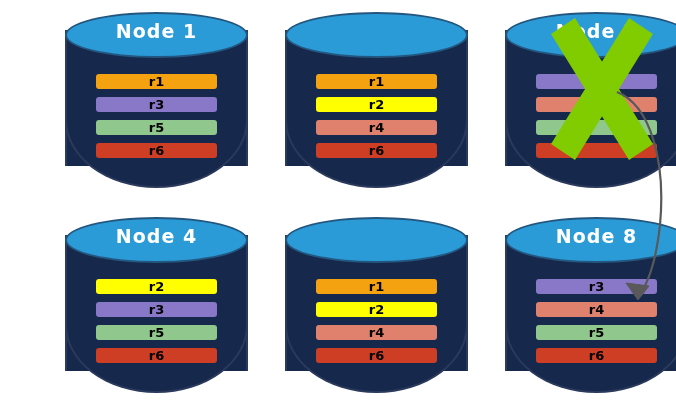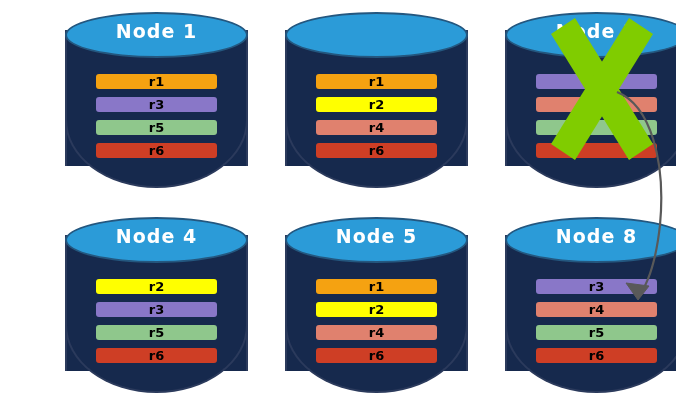--- a/index.html
+++ b/index.html
@@ -129,21 +129,20 @@
         <div class="bar" style="background: rgb(255, 255, 0);">r2</div>
         <div class="bar" style="background: rgb(137, 119, 200);">r3</div>
         <div class="bar" style="background: rgb(143, 199, 140);">r5</div>
         <div class="bar" style="background: rgb(206, 62, 37);">r6</div>
       </div>
     </div>
     <div class="node" style="left: 233px; top: 213px;">
       <div class="cyl-body"></div>
       <div class="cyl-bottom"></div>
       <div class="cyl-top"></div>
-      <div class="node-label">Node  5</div>
       <div class="bars">
         <div class="bar" style="background: rgb(245, 162, 17);">r1</div>
         <div class="bar" style="background: rgb(255, 255, 0);">r2</div>
         <div class="bar" style="background: rgb(224, 129, 110);">r4</div>
         <div class="bar" style="background: rgb(206, 62, 37);">r6</div>
       </div>
     </div>
     <div class="node" style="left: 453px; top: 213px;">
       <div class="cyl-body"></div>
       <div class="cyl-bottom"></div>

